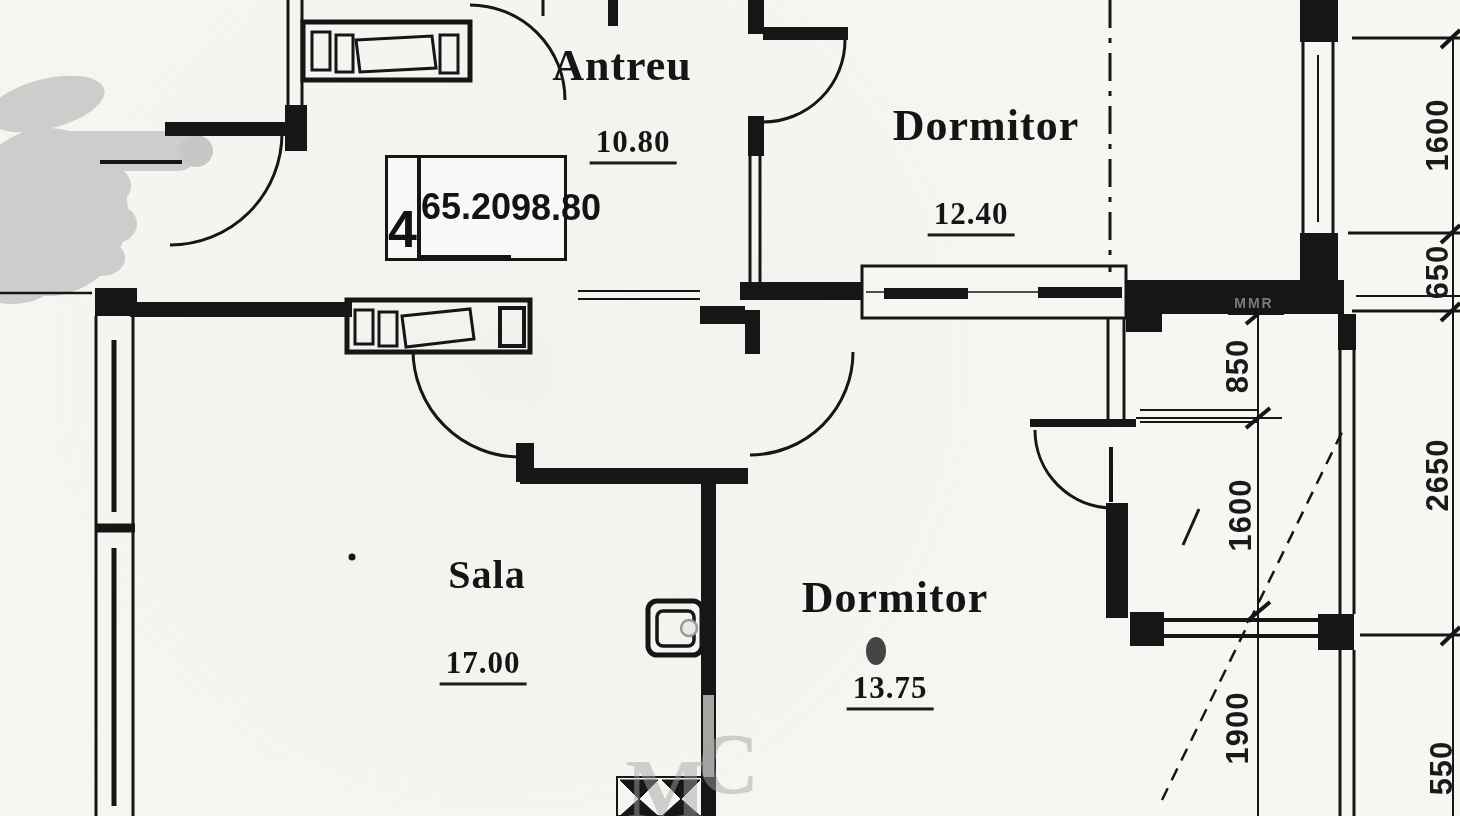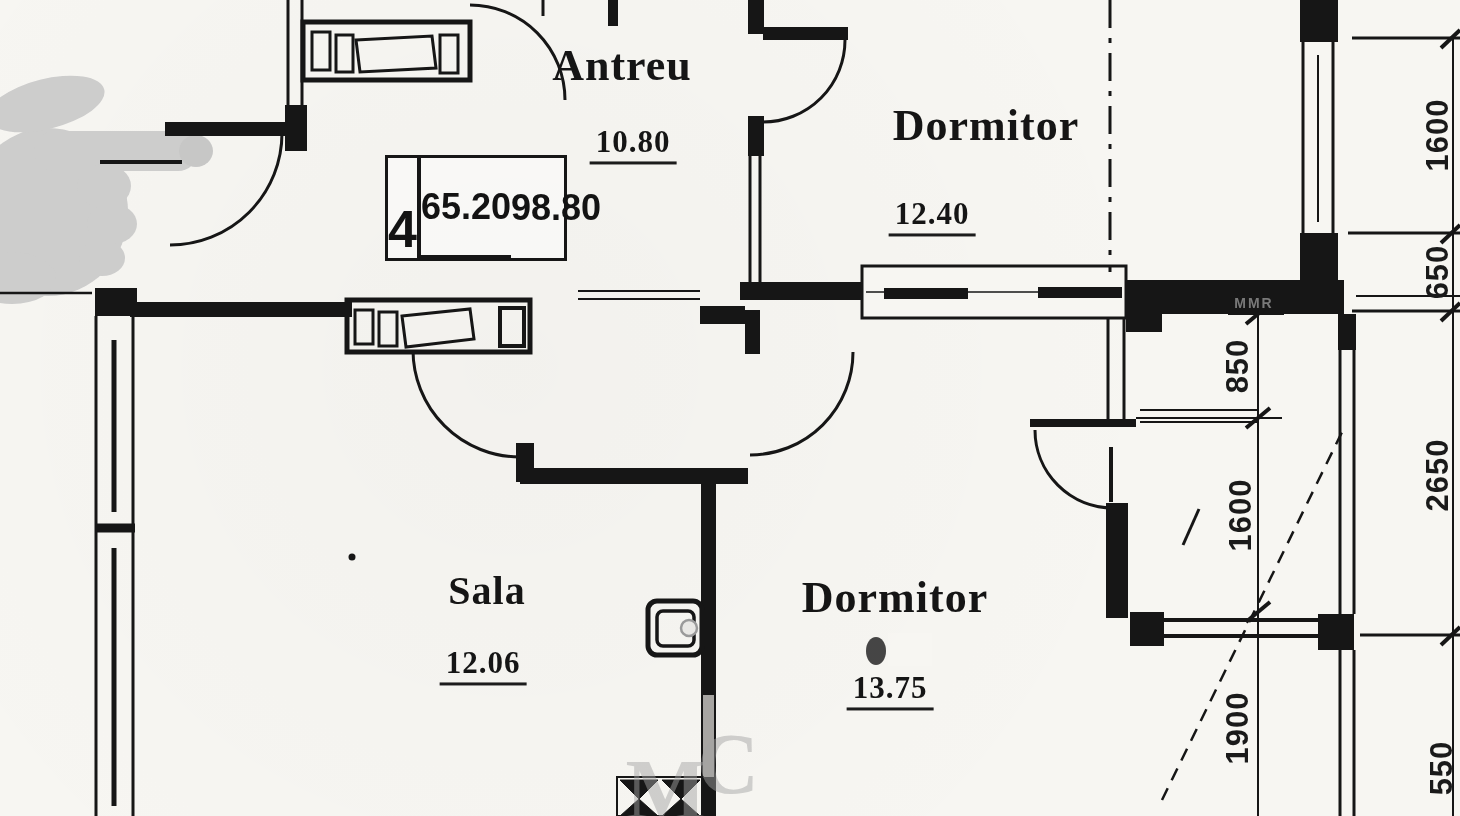--- a/index.html
+++ b/index.html
@@ -206,24 +206,24 @@
         <path d="M1441,243 L1460,225" stroke-width="4"></path>
         <path d="M1441,321 L1460,303" stroke-width="4"></path>
         <path d="M1441,645 L1460,627" stroke-width="4"></path>
       </g>
     </svg>
 
     <div class="lbl room-name" style="left:622px;top:66px;">Antreu</div>
     <div class="lbl area-num" style="left:633px;top:105px;">10.80</div>
 
     <div class="lbl room-name" style="left:986px;top:126px;">Dormitor</div>
-    <div class="lbl area-num" style="left:932px;top:177px;">12.40</div>
-
-    <div class="lbl room-name" style="left:487px;top:575px;font-size:40px;margin-top:16px;">Sala</div>
-    <div class="lbl area-num" style="left:483px;top:626px;">12.06</div>
+    <div class="lbl area-num" style="left:971px;top:177px;">12.40</div>
+
+    <div class="lbl room-name" style="left:487px;top:575px;font-size:40px;">Sala</div>
+    <div class="lbl area-num" style="left:483px;top:626px;">17.00</div>
 
     <div class="lbl room-name" style="left:895px;top:598px;">Dormitor</div>
     <div class="lbl area-num" style="left:890px;top:651px;">13.75</div>
 
     <div class="smudge"></div>
     <div class="fade-patch"></div>
 
     <div class="info-box">
       <div class="cell-num">4</div>
       <div class="cell-areas">

